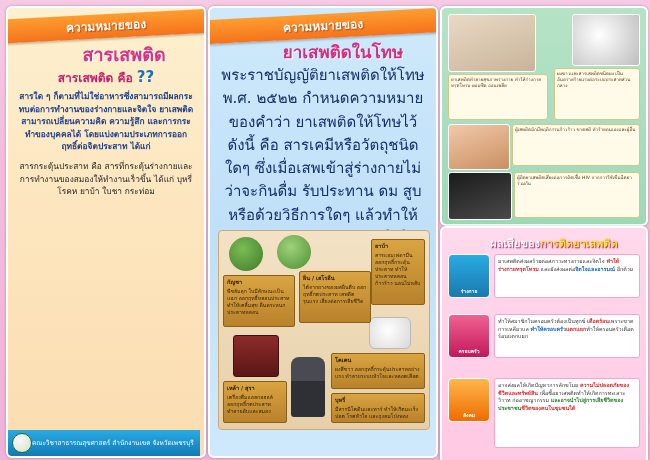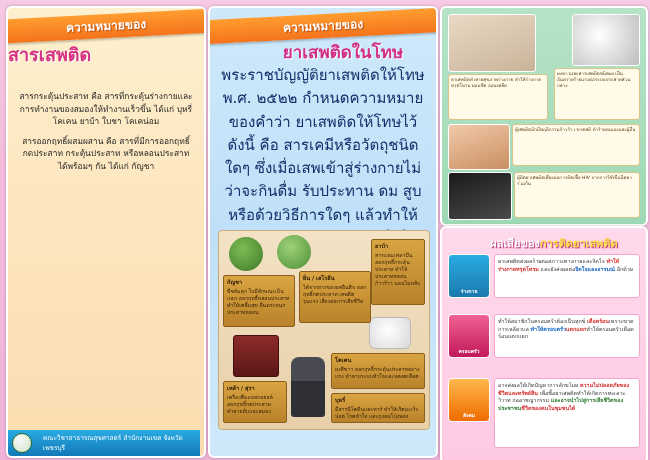--- a/index.html
+++ b/index.html
@@ -27,39 +27,39 @@
     background:linear-gradient(180deg,#ff9d2f,#f4731c);
     transform:rotate(-3deg);
     box-shadow:0 2px 2px rgba(0,0,0,.2);
   }
   .ribbon-txt{
     position:absolute;left:0;top:8px;width:196px;text-align:center;
     color:#fff;font-size:12px;font-weight:bold;
     text-shadow:1px 1px 1px #b5480b;transform:rotate(-3deg);
   }
   .left-title{
-    position:absolute;top:32px;left:0;width:232px;
+    position:absolute;top:32px;left:0;width:232px;text-align:center;
     color:#d63384;font-size:18px;font-weight:bold;
     text-shadow:1px 1px 0 #fff;
   }
   .left-sub{
     position:absolute;top:60px;left:0;width:196px;text-align:center;
     color:#c41e6b;font-size:12px;font-weight:bold;
   }
   .qmark{color:#1b6ec2;font-size:15px;font-weight:bold;}
   .left-body{
     position:absolute;top:82px;left:10px;width:176px;
     font-size:8.4px;line-height:1.5;color:#222;text-align:center;
   }
   .left-body p{margin:0 0 7px 0;}
   .lead{color:#1f3f8f;font-weight:bold;}
   .footer-bar{
     position:absolute;left:0;bottom:0;width:192px;height:26px;
     background:linear-gradient(180deg,#29abe2,#1279b8);
-    color:#fff;font-size:6.5px;display:flex;align-items:center;gap:11px;
+    color:#fff;font-size:6.5px;display:flex;align-items:center;gap:0;
     padding:0 4px;box-sizing:border-box;
   }
   .seal{
     width:18px;height:18px;border-radius:50%;
     background:radial-gradient(circle at 35% 35%,#f9f9f9,#cfe4c7);
     border:1px solid #2a6b2f;flex:0 0 auto;
   }
   
   .mid-panel{
     position:absolute;left:208px;top:6px;width:226px;height:448px;
@@ -168,23 +168,27 @@
 </style>
 </head>
 <body>
 
 <div class="poster">
 
   <div class="left-panel">
     <div class="ribbon"></div>
     <div class="ribbon-txt">ความหมายของ</div>
     <div class="left-title">สารเสพติด</div>
+    <div class="left-sub">
+      <span>สารเสพติด คือ</span>
+      <span class="qmark">??</span>
+    </div>
     <div class="left-body">
-      <p>สารกระตุ้นประสาท คือ สารที่กระตุ้นร่างกายและการทำงานของสมองให้ทำงานเร็วขึ้น ได้แก่ บุหรี่ โคเคน ยาบ้า ใบชา โคเคน่อม</p>
-      <p>สารออกฤทธิ์ผสมผสาน คือ สารที่มีการออกฤทธิ์กดประสาท กระตุ้นประสาท หรือหลอนประสาทได้พร้อมๆ กัน ได้แก่ กัญชา</p>
+      <p class="lead">สารใด ๆ ก็ตามที่ไม่ใช่อาหารซึ่งสามารถมีผลกระทบต่อการทำงานของร่างกายและจิตใจ ยาเสพติดสามารถเปลี่ยนความคิด ความรู้สึก และการกระทำของบุคคลได้ โดยแบ่งตามประเภทการออกฤทธิ์ต่อจิตประสาท ได้แก่</p>
+      <p>สารกระตุ้นประสาท คือ สารที่กระตุ้นร่างกายและการทำงานของสมองให้ทำงานเร็วขึ้น ได้แก่ บุหรี่ โรคห ยาบ้า ใบชา กระท่อม</p>
     </div>
     <div class="footer-bar">
       <div class="seal"></div>
       <span>คณะวิชาสาธารณสุขศาสตร์ สำนักงานเขต จังหวัดเพชรบุรี</span>
     </div>
   </div>
 
   <div class="mid-panel">
     <div class="mid-ribbon"></div>
     <div class="mid-ribbon-txt">ความหมายของ</div>

